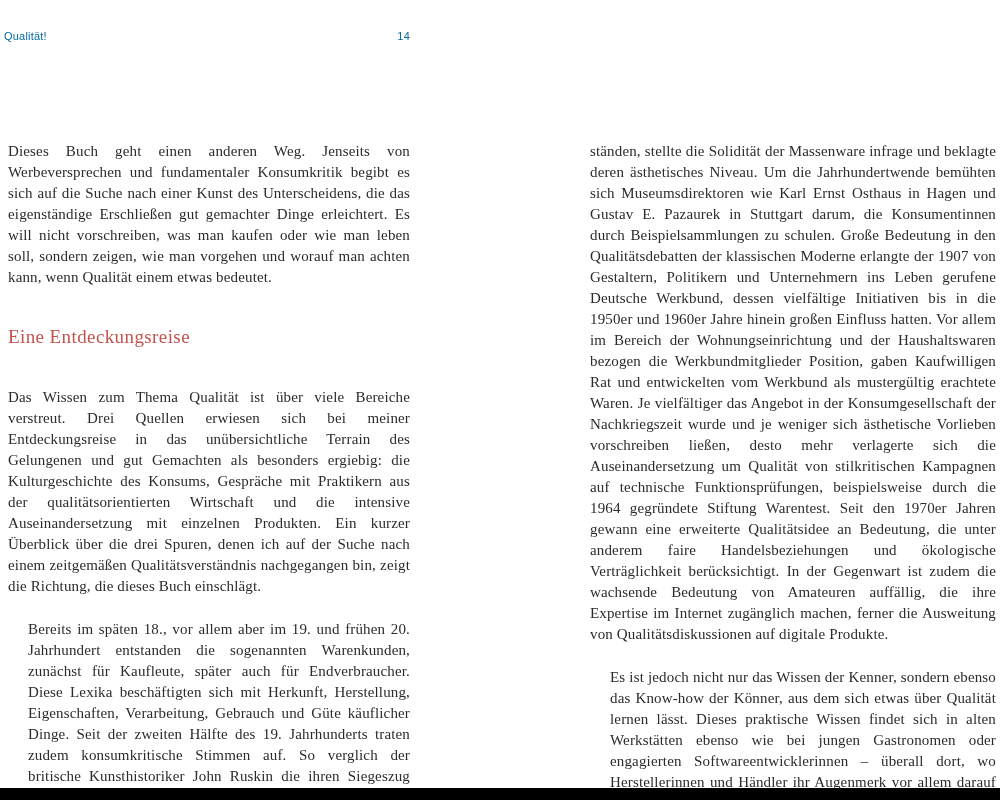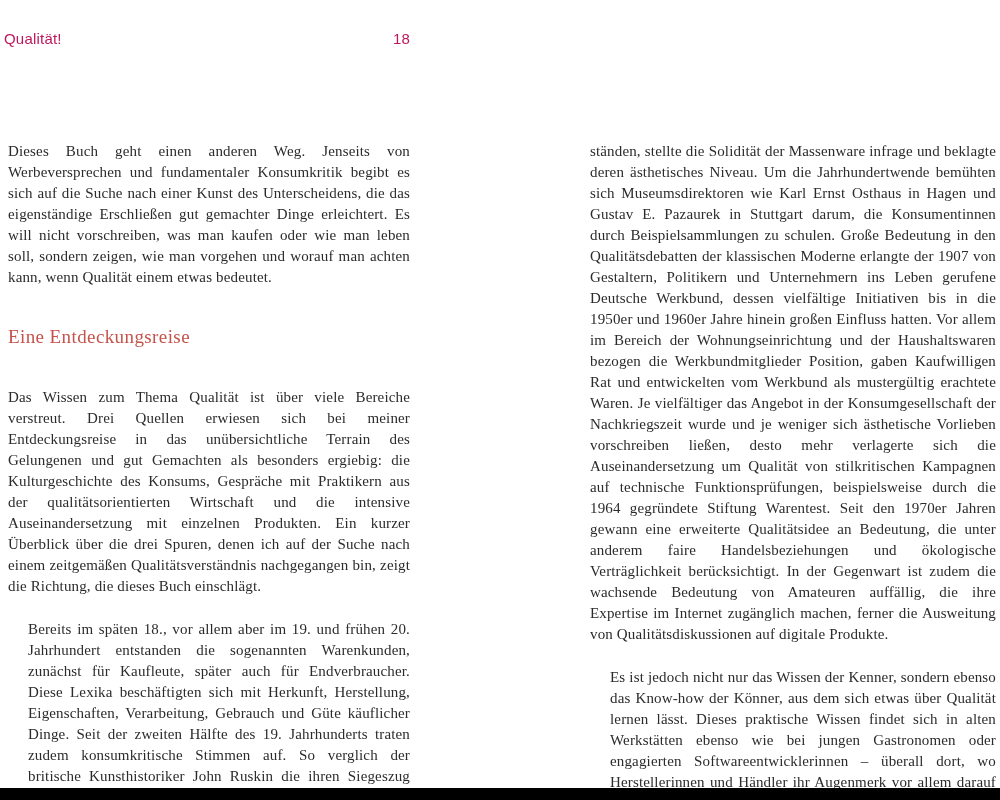--- a/index.html
+++ b/index.html
@@ -26,22 +26,22 @@
   .page.right { left: 586px; width: 410px; }
 
   .running-header {
     position: absolute;
     top: 30px;
     left: 0;
     right: 0;
     display: flex;
     justify-content: space-between;
     font-family: "Liberation Sans", sans-serif;
-    font-size: 15px;
-    color: #be185d;
+    font-size: 11px;
+    color: #0369a1;
     letter-spacing: 0.2px;
   }
 
   .page-body {
     position: absolute;
     top: 141px;
     left: 4px;
     right: 0;
     font-size: 15px;
     line-height: 21px;
@@ -74,21 +74,21 @@
   }
 </style>
 </head>
 <body>
 
 <div class="spread">
 
   <div class="page left">
     <div class="running-header">
       <span>Qualität!</span>
-      <span>18</span>
+      <span>14</span>
     </div>
     <div class="page-body">
       <p>Dieses Buch geht einen anderen Weg. Jenseits von Werbeversprechen und fundamentaler Konsumkritik begibt es sich auf die Suche nach einer Kunst des Unterscheidens, die das eigenständige Erschließen gut gemachter Dinge erleichtert. Es will nicht vorschreiben, was man kaufen oder wie man leben soll, sondern zeigen, wie man vorgehen und worauf man achten kann, wenn Qualität einem etwas bedeutet.</p>
       <h2 class="section-heading">Eine Entdeckungsreise</h2>
       <p>Das Wissen zum Thema Qualität ist über viele Bereiche verstreut. Drei Quellen erwiesen sich bei meiner Entdeckungsreise in das unübersichtliche Terrain des Gelungenen und gut Gemachten als besonders ergiebig: die Kulturgeschichte des Konsums, Gespräche mit Praktikern aus der qualitätsorientierten Wirtschaft und die intensive Auseinandersetzung mit einzelnen Produkten. Ein kurzer Überblick über die drei Spuren, denen ich auf der Suche nach einem zeitgemäßen Qualitätsverständnis nachgegangen bin, zeigt die Richtung, die dieses Buch einschlägt.</p>
       <p>Bereits im späten 18., vor allem aber im 19. und frühen 20. Jahrhundert entstanden die sogenannten Warenkunden, zunächst für Kaufleute, später auch für Endverbraucher. Diese Lexika beschäftigten sich mit Herkunft, Herstellung, Eigenschaften, Verarbeitung, Gebrauch und Güte käuflicher Dinge. Seit der zweiten Hälfte des 19. Jahrhunderts traten zudem konsumkritische Stimmen auf. So verglich der britische Kunsthistoriker John Ruskin die ihren Siegeszug antretenden Industrieprodukte mit handwerklich gefertigten Gegen-</p>
     </div>
   </div>
 
   <div class="page right">

